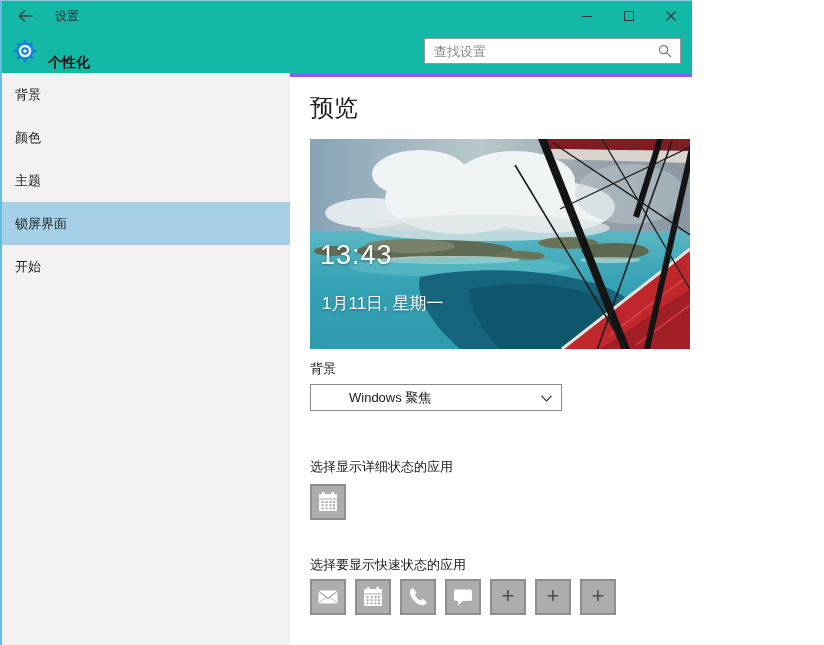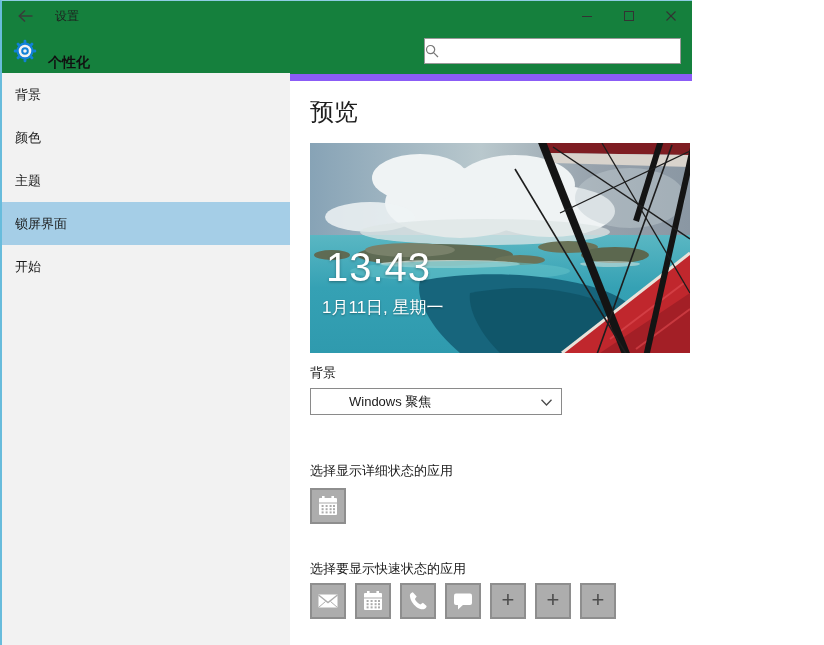--- a/index.html
+++ b/index.html
@@ -1,42 +1,42 @@
 <!DOCTYPE html>
 <html><head>
 <meta charset="utf-8">
 <style>
   * { margin:0; padding:0; box-sizing:border-box; }
   html,body { width:824px; height:645px; font-family:"Liberation Sans", sans-serif; background:#fff; }
   .window {
-    position:relative; width:692px; height:645px; background:#15803d;
+    position:relative; width:692px; height:645px; background:#14b8a6;
     border-left:2px solid #68bcdc; border-top:1px solid #8ecde4; overflow:hidden;
   }
   
   .titlebar { position:absolute; left:0; top:0; width:100%; height:30px; }
   .back-btn { position:absolute; left:6px; top:0; width:34px; height:30px; background:none; border:none; display:flex; align-items:center; justify-content:center; cursor:pointer; }
   .win-title { position:absolute; left:53px; top:0; line-height:30px; font-size:12px; color:#1f1f1f; }
   .caption-buttons { position:absolute; right:0; top:0; display:flex; height:30px; }
   .caption-buttons button { width:42px; height:30px; background:none; border:none; display:flex; align-items:center; justify-content:center; cursor:pointer; }
   
   .gear { position:absolute; left:11px; top:38px; }
   .app-title { position:absolute; left:46px; top:43px; font-size:14px; font-weight:bold; color:#111;margin-top:10px; }
   .searchbox { position:absolute; right:11px; top:37px; width:257px; height:26px; background:#fff; border:1px solid #999; display:flex; align-items:center; }
   .searchbox input { flex:1; border:none; outline:none; background:transparent; font-size:13px; color:#333; padding-left:9px; font-family:"Liberation Sans", sans-serif; }
   .searchbox input::placeholder { color:#8a8a8a; }
   .searchbox svg { margin-right:8px; flex:0 0 auto; }
   
   .sidebar { position:absolute; left:0; top:72px; width:288px; bottom:0; background:#f2f2f2; }
   .nav-item { height:43px; display:flex; align-items:center; padding-left:13px; font-size:13px; color:#1a1a1a; cursor:pointer; }
   .nav-item.selected { background:#a5cee7; }
   
-  .main { position:absolute; left:288px; top:73px; right:0; bottom:0; background:#fff; border-top:7px solid #8b5cf6; padding-left:20px; }
+  .main { position:absolute; left:288px; top:73px; right:0; bottom:0; background:#fff; border-top:3px solid #8b5cf6; padding-left:20px; }
   .page-heading { margin-top:16px; font-size:24px; font-weight:400; color:#1f1f1f; line-height:30px; }
   .preview-image { position:relative; margin-top:16px; width:380px; height:210px; overflow:hidden; background:#3aa2b3; }
-  .preview-time { position:absolute; left:10px; top:102px; font-size:40px; font-weight:300; color:#fff; line-height:1.1; letter-spacing:1px; text-shadow:0 1px 3px rgba(0,0,0,.35);margin-left:6px; }
+  .preview-time { position:absolute; left:10px; top:102px; font-size:27px; font-weight:300; color:#fff; line-height:1.1; letter-spacing:1px; text-shadow:0 1px 3px rgba(0,0,0,.35); }
   .preview-date { position:absolute; left:12px; top:153px; font-size:17px; color:#fff; text-shadow:0 1px 2px rgba(0,0,0,.35); }
   .field-label { margin-top:12px; font-size:13px; color:#1a1a1a; line-height:16px; }
   .dropdown { position:relative; margin-top:7px; width:252px; height:27px; border:1px solid #8a8a8a; background:#fff; display:flex; align-items:center; cursor:pointer;padding-left:28px; }
   .dropdown .value { font-size:13px; color:#1a1a1a; padding-left:10px; }
   .dropdown svg { position:absolute; right:9px; top:10px; }
   .section-label { margin-top:48px; font-size:13px; color:#1a1a1a; line-height:16px; }
   .section-label.quick { margin-top:37px; }
   .tile-row { margin-top:9px; display:flex; gap:9px; }
   .tile-row.quick { margin-top:6px; }
   .tile { width:36px; height:36px; background:#adadad; border:2px solid #8e8e8e; display:flex; align-items:center; justify-content:center; cursor:pointer; padding:0; }
@@ -81,20 +81,21 @@
         <rect x="10.6" y="0.8" width="2.8" height="22.4" rx="1.2"></rect>
         <rect x="10.6" y="0.8" width="2.8" height="22.4" rx="1.2" transform="rotate(45 12 12)"></rect>
         <rect x="10.6" y="0.8" width="2.8" height="22.4" rx="1.2" transform="rotate(90 12 12)"></rect>
         <rect x="10.6" y="0.8" width="2.8" height="22.4" rx="1.2" transform="rotate(135 12 12)"></rect>
       </g>
       <circle cx="12" cy="12" r="7.4" fill="#f2f2f2" stroke="#1181d7" stroke-width="2.2"></circle>
       <circle cx="12" cy="12" r="2.8" fill="none" stroke="#1181d7" stroke-width="2"></circle>
     </svg>
     <span class="app-title">个性化</span>
     <div class="searchbox">
+      <input placeholder="查找设置" style="">
       <svg width="14" height="14" viewBox="0 0 14 14">
         <circle cx="5.6" cy="5.6" r="4.1" fill="none" stroke="#777" stroke-width="1.2"></circle>
         <line x1="8.8" y1="8.8" x2="13" y2="13" stroke="#777" stroke-width="1.2"></line>
       </svg>
     </div>
   </div>
 
   <nav class="sidebar">
     <div class="nav-item">
         <span>背景</span>

